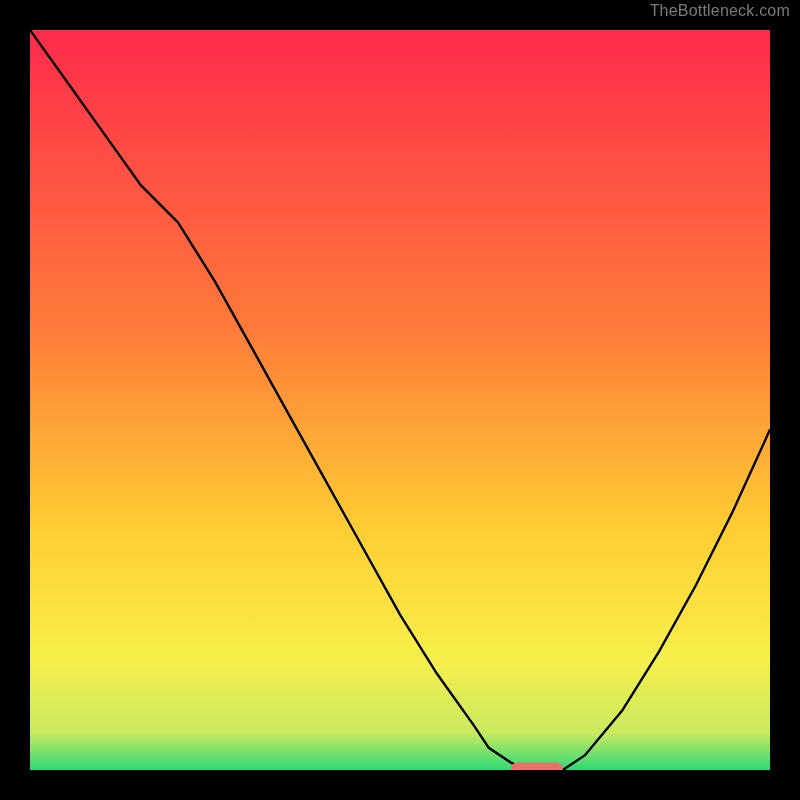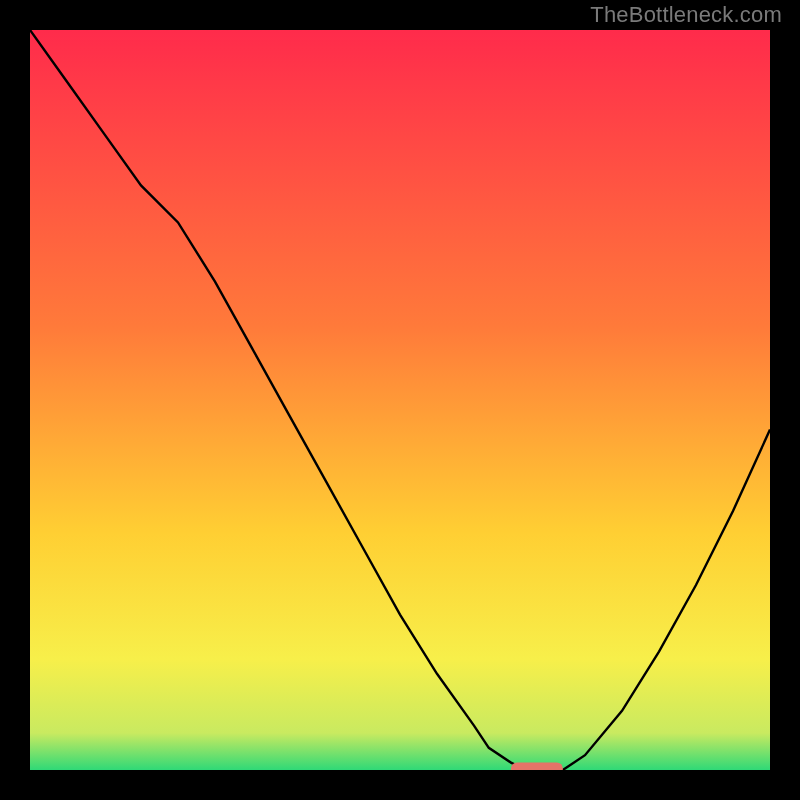--- a/index.html
+++ b/index.html
@@ -12,24 +12,24 @@
   }
   .outer {
     position: relative;
     width: 800px;
     height: 800px;
     background: #000;
   }
   .watermark {
     position: absolute;
     top: 2px;
-    right: 18px;
+    right: 10px;
     color: #7a7a7a;
     font-family: Arial, Helvetica, sans-serif;
-    font-size: 22px;
+    font-size: 16px;
     font-weight: 500;
     letter-spacing: 0.2px;
   }
   .plot {
     position: absolute;
     left: 30px;
     top: 30px;
     width: 740px;
     height: 740px;
   }

